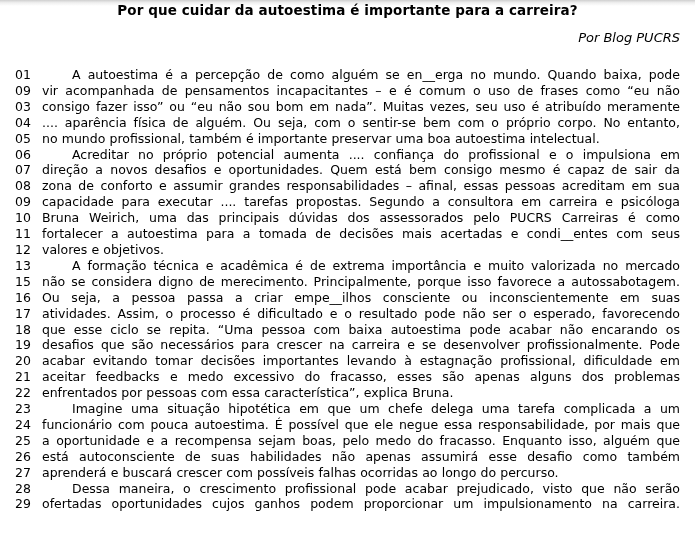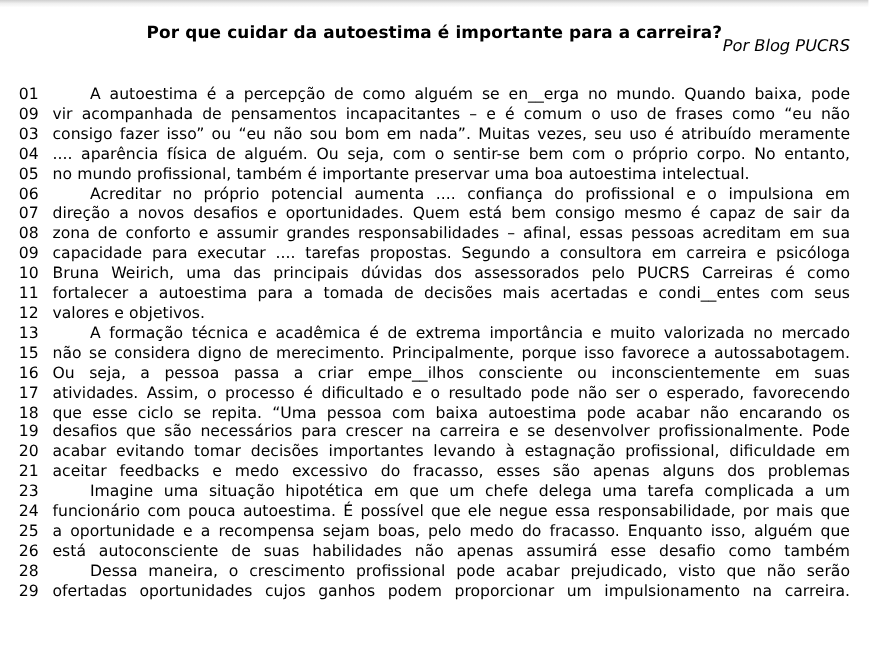--- a/index.html
+++ b/index.html
@@ -18,21 +18,21 @@
   }
   .top-shadow {
     position: absolute;
     top: 0; left: 0; right: 0;
     height: 6px;
     background: linear-gradient(to bottom, #cfcfcf 0%, #efefef 45%, #ffffff 100%);
     pointer-events: none;
   }
   .doc-title {
     position: absolute;
-    top: 18px;
+    top: 2px;
     left: 0;
     right: 0;
     text-align: center;
     font-size: 13.5px;
     font-weight: bold;
     letter-spacing: 0.1px;
   }
   .byline {
     position: absolute;
     top: 30px;
@@ -155,36 +155,44 @@
     </div>
       <div class="line">
       <span class="num">20</span>
       <span class="txt just">acabar evitando tomar decisões importantes levando à estagnação profissional, dificuldade em</span>
     </div>
       <div class="line">
       <span class="num">21</span>
       <span class="txt just">aceitar feedbacks e medo excessivo do fracasso, esses são apenas alguns dos problemas</span>
     </div>
       <div class="line">
+      <span class="num">22</span>
+      <span class="txt">enfrentados por pessoas com essa característica”, explica Bruna.</span>
+    </div>
+      <div class="line">
       <span class="num">23</span>
       <span class="txt indent just">Imagine uma situação hipotética em que um chefe delega uma tarefa complicada a um</span>
     </div>
       <div class="line">
       <span class="num">24</span>
       <span class="txt just">funcionário com pouca autoestima. É possível que ele negue essa responsabilidade, por mais que</span>
     </div>
       <div class="line">
       <span class="num">25</span>
       <span class="txt just">a oportunidade e a recompensa sejam boas, pelo medo do fracasso. Enquanto isso, alguém que</span>
     </div>
       <div class="line">
       <span class="num">26</span>
       <span class="txt just">está autoconsciente de suas habilidades não apenas assumirá esse desafio como também</span>
     </div>
       <div class="line">
+      <span class="num">27</span>
+      <span class="txt">aprenderá e buscará crescer com possíveis falhas ocorridas ao longo do percurso.</span>
+    </div>
+      <div class="line">
       <span class="num">28</span>
       <span class="txt indent just">Dessa maneira, o crescimento profissional pode acabar prejudicado, visto que não serão</span>
     </div>
       <div class="line">
       <span class="num">29</span>
       <span class="txt just">ofertadas oportunidades cujos ganhos podem proporcionar um impulsionamento na carreira.</span>
     </div>
     </div>
 
 </div>

